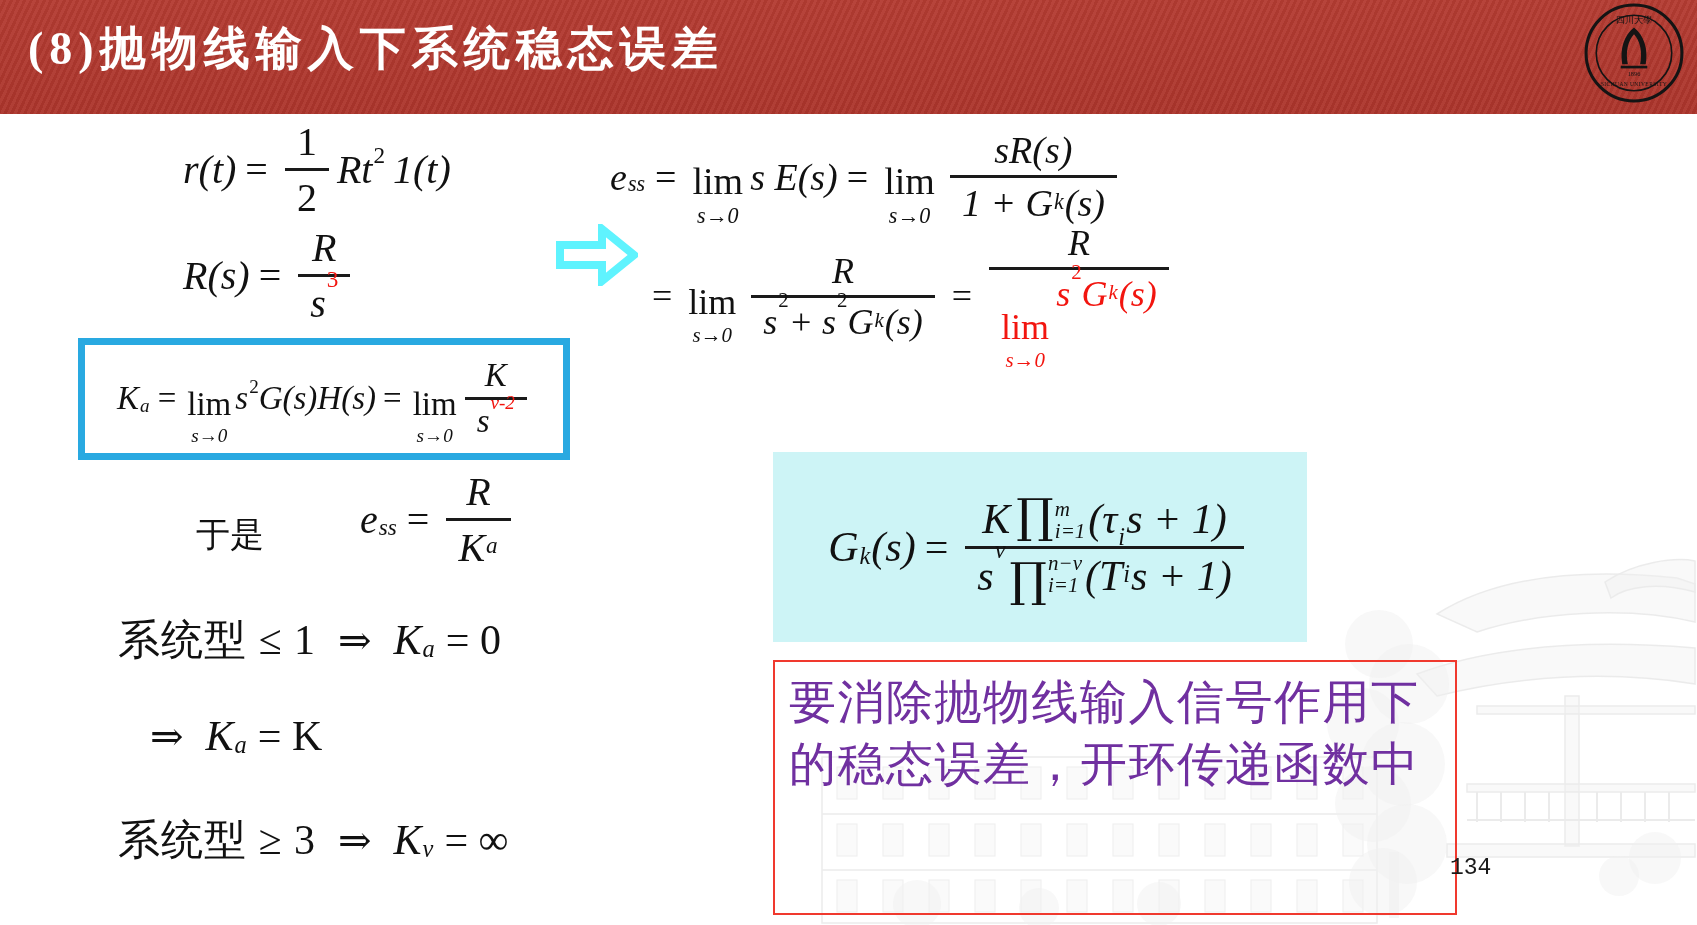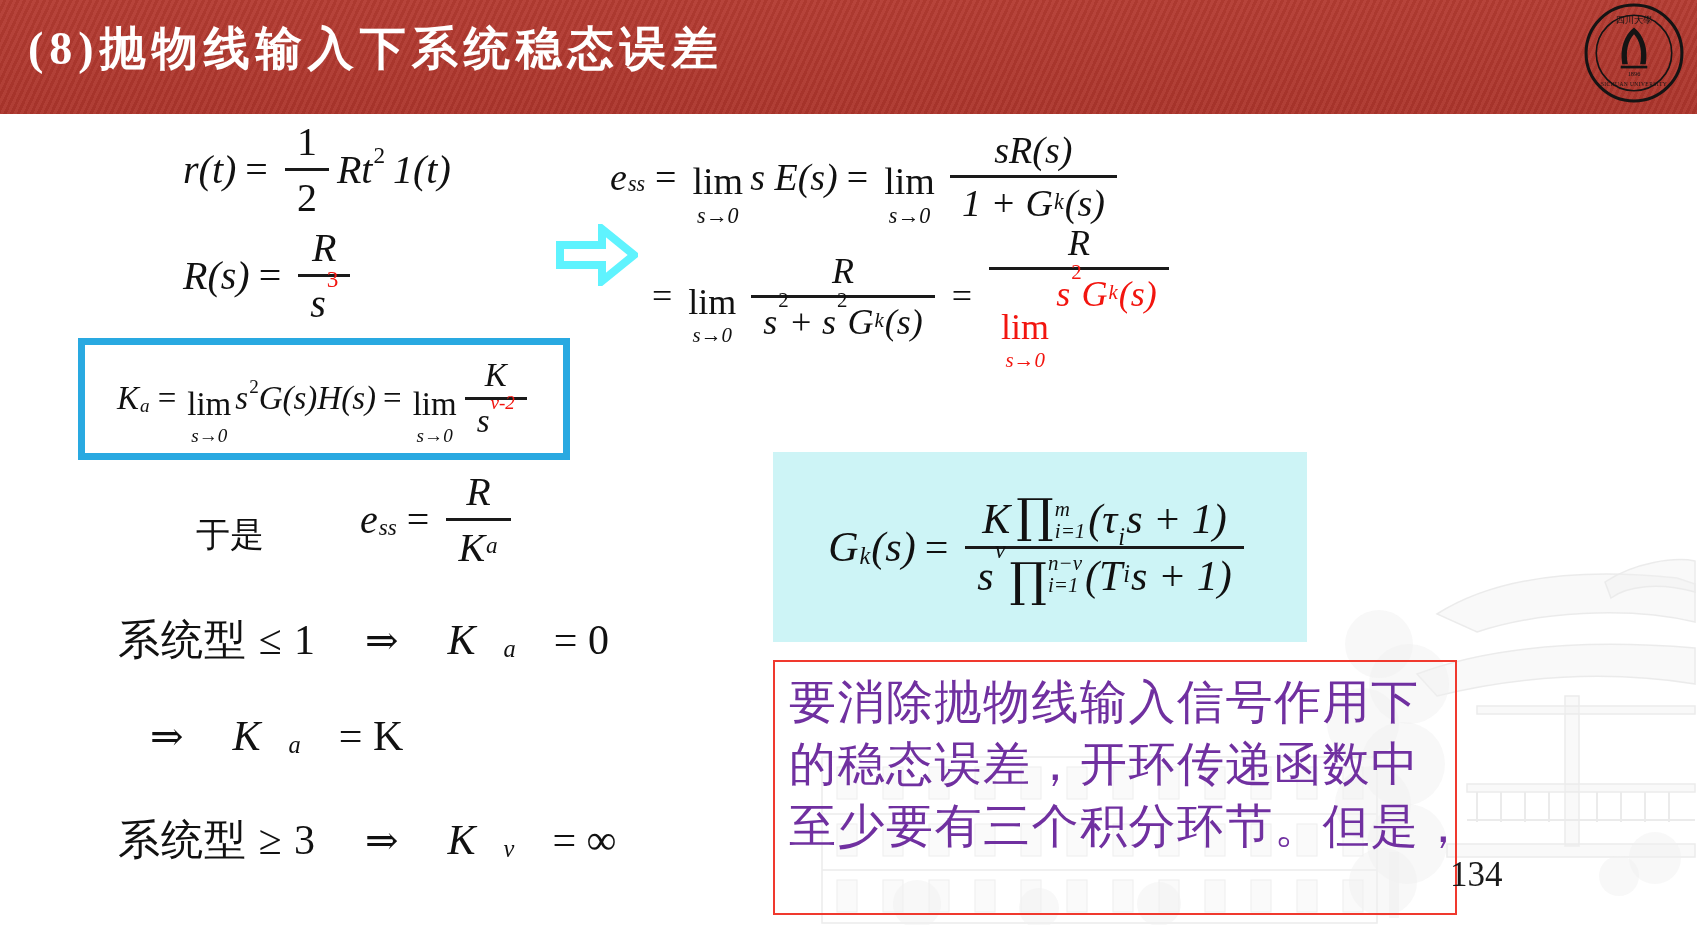--- a/index.html
+++ b/index.html
@@ -42,29 +42,29 @@
     position:absolute; left:78px; top:338px; width:492px; height:122px; box-sizing:border-box;
     border:7px solid #29a9e1; display:flex; align-items:center; justify-content:center;
     font-size:33px; background:#fff;
   }
   .gk-box {
     position:absolute; left:773px; top:452px; width:534px; height:190px;
     background:#cdf4f6; display:flex; align-items:center; justify-content:center; font-size:42px;
   }
   .coef-label { position:absolute; left:716px; top:352px; font-size:45px; letter-spacing:3px; color:#0d0d0d; }
   .thus { position:absolute; left:196px; top:512px; font-size:34px; }
-  .row { position:absolute; display:flex; align-items:center; font-size:42px;gap:27px; }
+  .row { position:absolute; display:flex; align-items:center; font-size:42px; }
   .row .zh { letter-spacing:1px; }
   .row .imp { font-style:normal; margin:0 22px; font-size:40px; }
   .note {
     position:absolute; left:773px; top:660px; width:684px; height:255px; box-sizing:border-box;
     border:2px solid #f0392e; padding:9px 0 0 14px; color:#7030a0;
     font-size:47px; line-height:62px; letter-spacing:1.5px; white-space:nowrap;
   }
-  .pagenum { position:absolute; left:1450px; top:855px; font-size:35px; color:#1a1a1a; }
+  .pagenum { position:absolute; left:1450px; top:855px; font-size:23px; color:#1a1a1a;font-family:Liberation Mono, monospace; }
   .arrow-svg { position:absolute; left:556px; top:224px; }
   .watermark { position:absolute; left:777px; top:552px; opacity:0.14; }
 </style>
 </head>
 <body>
 
 <div class="slide">
 
   <div class="hdr">
     <div class="hdr-title">(8)抛物线输入下系统稳态误差</div>
@@ -342,18 +342,17 @@
     <span class="zh">系统型 ≥ 3</span>
     <span class="imp">⇒</span>
     <span class="v">K</span>
       <span class="sb v">v</span>
     <span class="rm" style="margin-left:10px">= ∞</span>
   </div>
 
   <div class="note">
     <div>要消除抛物线输入信号作用下</div>
     <div>的稳态误差，开环传递函数中</div>
-    <div>至少要有三个积分环节。但是，</div>
   </div>
 
   <div class="pagenum">134</div>
 
 </div>
 
 </body></html>

